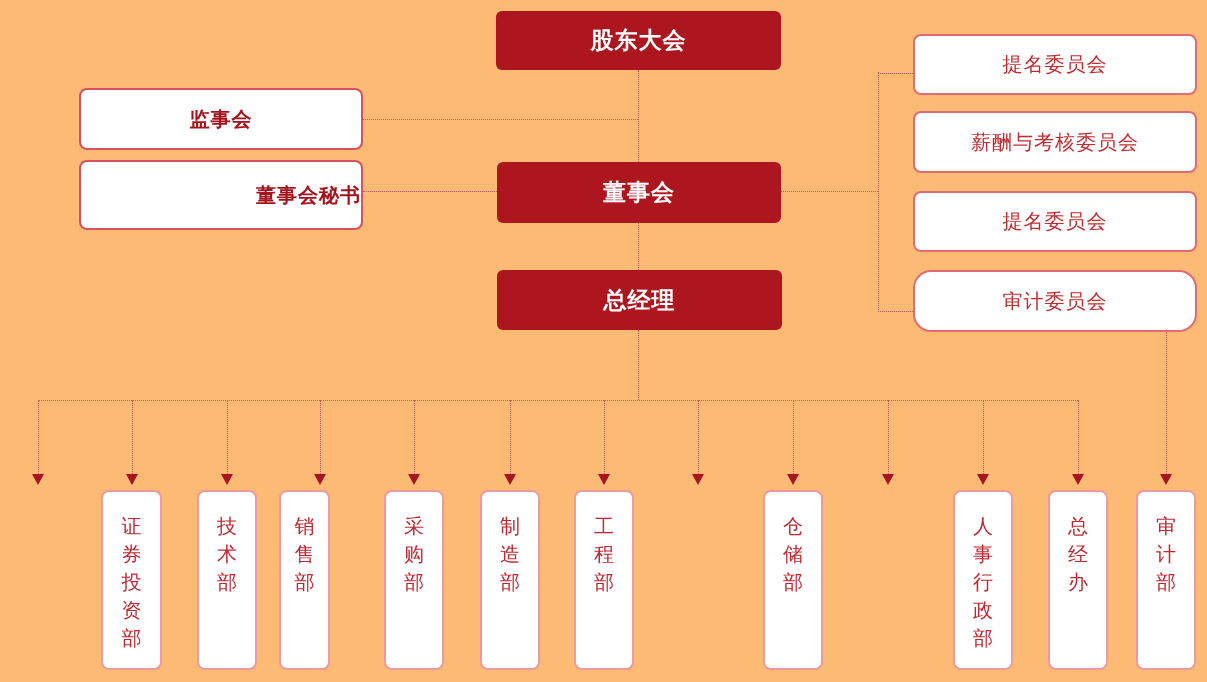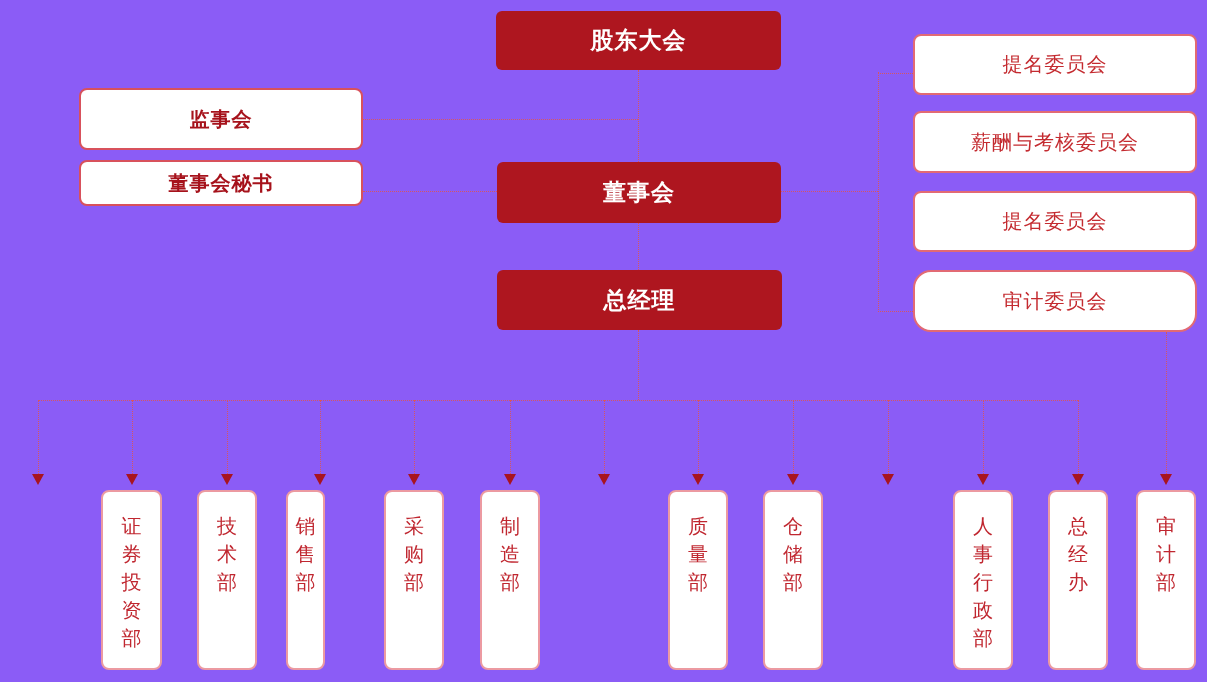--- a/index.html
+++ b/index.html
@@ -1,19 +1,19 @@
 <!DOCTYPE html>
 <html><head>
 <meta charset="utf-8">
 <style>
   * { margin:0; padding:0; box-sizing:border-box; }
   html,body { background:#ffffff; }
   body { font-family:"Liberation Sans", sans-serif; }
   #canvas {
-    position:relative; width:1207px; height:682px; background:#8b5cf6;
+    position:relative; width:1207px; height:682px; background:#fdba74;
     overflow:hidden;
     padding-left:19px;
   }
   .node { position:absolute; display:flex; align-items:center; justify-content:center; text-align:center; }
   .solid {
     background:#AE161F; color:#ffffff; font-weight:bold; font-size:23px;
     border-radius:6px; letter-spacing:1px;
   }
   .outline-strong {
     background:#ffffff; border:2px solid #D8515C; border-radius:8px;
@@ -92,21 +92,21 @@
   <div class="arrow" style="left:1160px; top:474px;"></div>
 
   <div class="node solid" style="left:496px; top:11px; width:285px; height:59px;">
     <span>股东大会</span>
   </div>
 
   <div class="node outline-strong" style="left:79px; top:88px; width:284px; height:62px;">
     <span>监事会</span>
   </div>
 
-  <div class="node outline-strong" style="left:79px; top:160px; width:284px; height:46px;">
+  <div class="node outline-strong" style="left:79px; top:160px; width:284px; height:70px;justify-content:flex-end;">
     <span>董事会秘书</span>
   </div>
 
   <div class="node solid" style="left:497px; top:162px; width:284px; height:61px;">
     <span>董事会</span>
   </div>
 
   <div class="node solid" style="left:497px; top:270px; width:285px; height:60px;">
     <span>总经理</span>
   </div>
@@ -123,31 +123,31 @@
   <div class="node committee" style="left:913px; top:270px; width:284px; height:62px;border-radius:18px;">
     <span>审计委员会</span>
   </div>
 
   <div class="dept" style="left:101px; width:61px;">
     <span class="vtext">证券投资部</span>
   </div>
   <div class="dept" style="left:197px; width:60px;">
     <span class="vtext">技术部</span>
   </div>
-  <div class="dept" style="left:286px; width:39px;">
+  <div class="dept" style="left:279px; width:51px;">
     <span class="vtext">销售部</span>
   </div>
   <div class="dept" style="left:384px; width:60px;">
     <span class="vtext">采购部</span>
   </div>
   <div class="dept" style="left:480px; width:60px;">
     <span class="vtext">制造部</span>
   </div>
-  <div class="dept" style="left:668px; width:60px;">
-    <span class="vtext">质量部</span>
+  <div class="dept" style="left:574px; width:60px;">
+    <span class="vtext">工程部</span>
   </div>
   <div class="dept" style="left:763px; width:60px;">
     <span class="vtext">仓储部</span>
   </div>
   <div class="dept" style="left:953px; width:60px;">
     <span class="vtext">人事行政部</span>
   </div>
   <div class="dept" style="left:1048px; width:60px;">
     <span class="vtext">总经办</span>
   </div>

